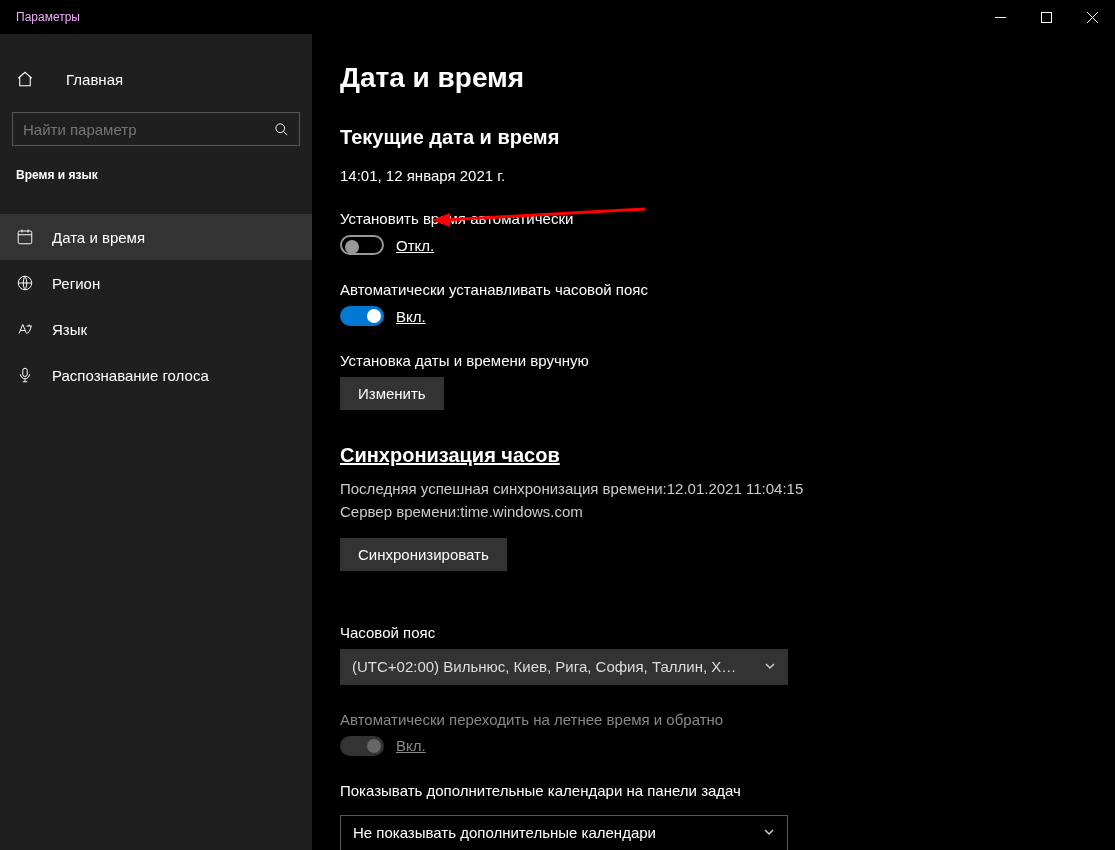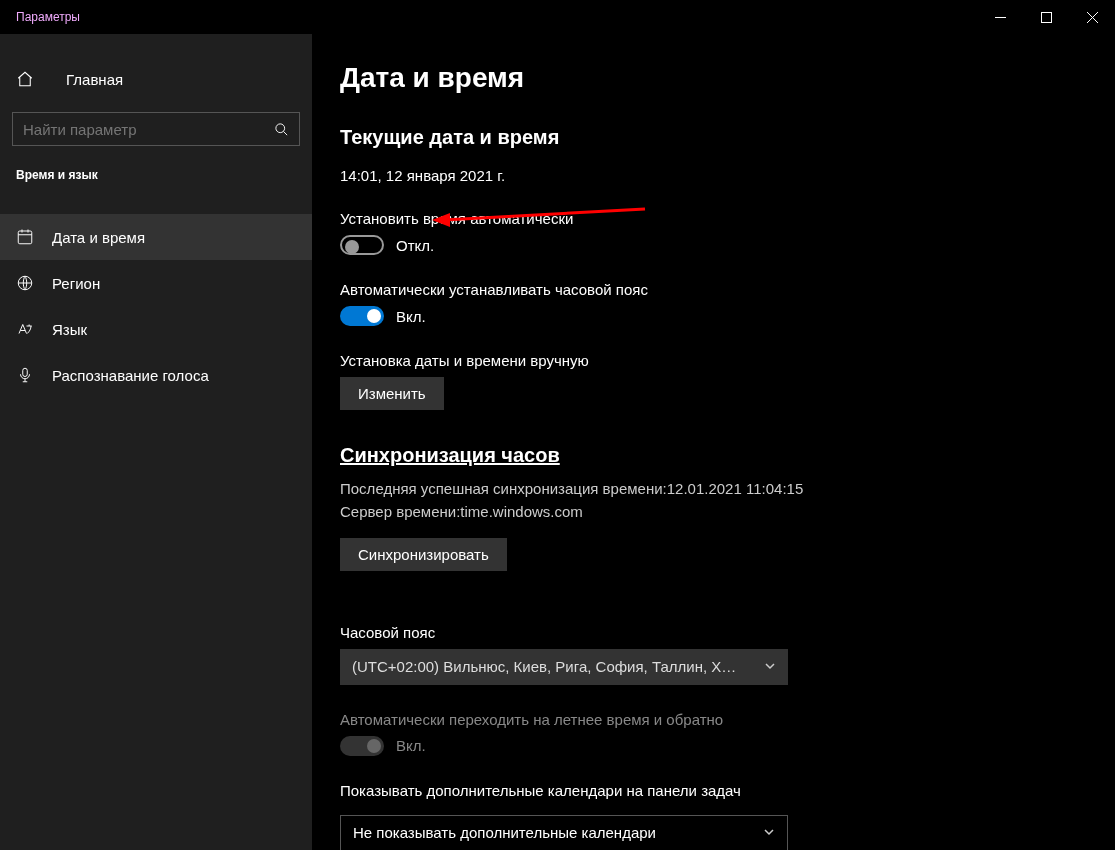--- a/index.html
+++ b/index.html
@@ -105,21 +105,21 @@
   }
   .toggle .knob {
     position:absolute; top:3px; width:14px; height:14px; border-radius:50%;
   }
   .toggle.off { border:2px solid #999; background:#000; }
   .toggle.off .knob { left:3px; background:#999; }
   .toggle.on  { background:#0078d4; }
   .toggle.on .knob { right:3px; background:#fff; }
   .toggle.disabled { background:#333; cursor:default; }
   .toggle.disabled .knob { background:#666; }
-  .toggle-label { font-size:15px; }
+  .toggle-label { font-size:15px;text-decoration:underline; }
   .toggle-label.disabled { color:#888; }
 
   
   .btn {
     background:#333; border:none; color:#fff;
     padding: 8px 18px; font-size:15px; font-family:inherit;
     cursor:pointer;
   }
 
   

